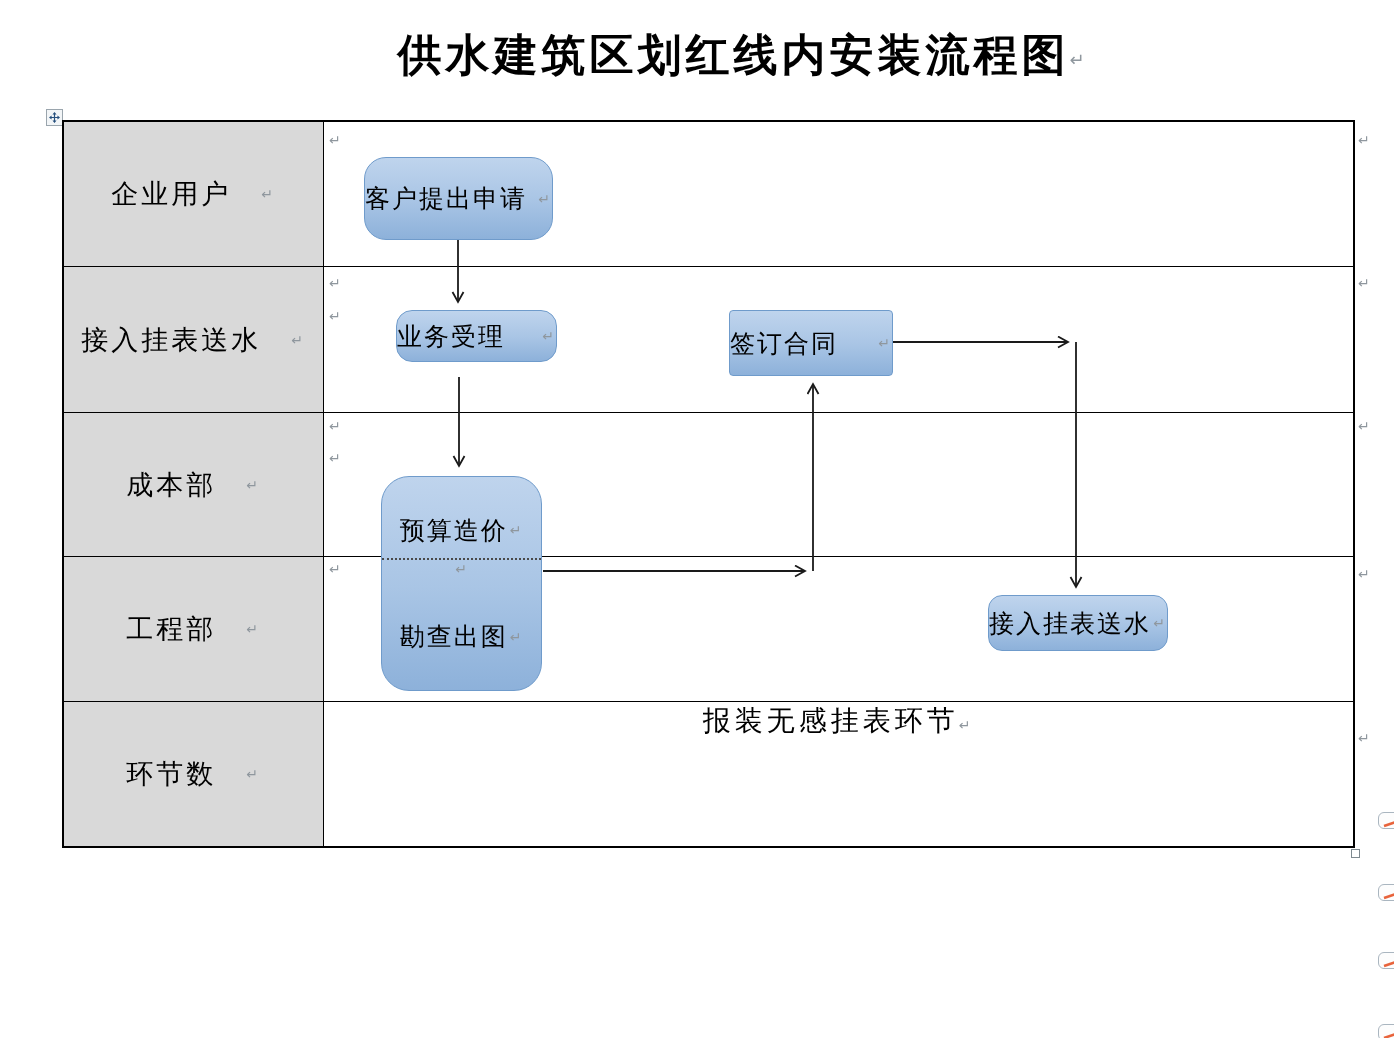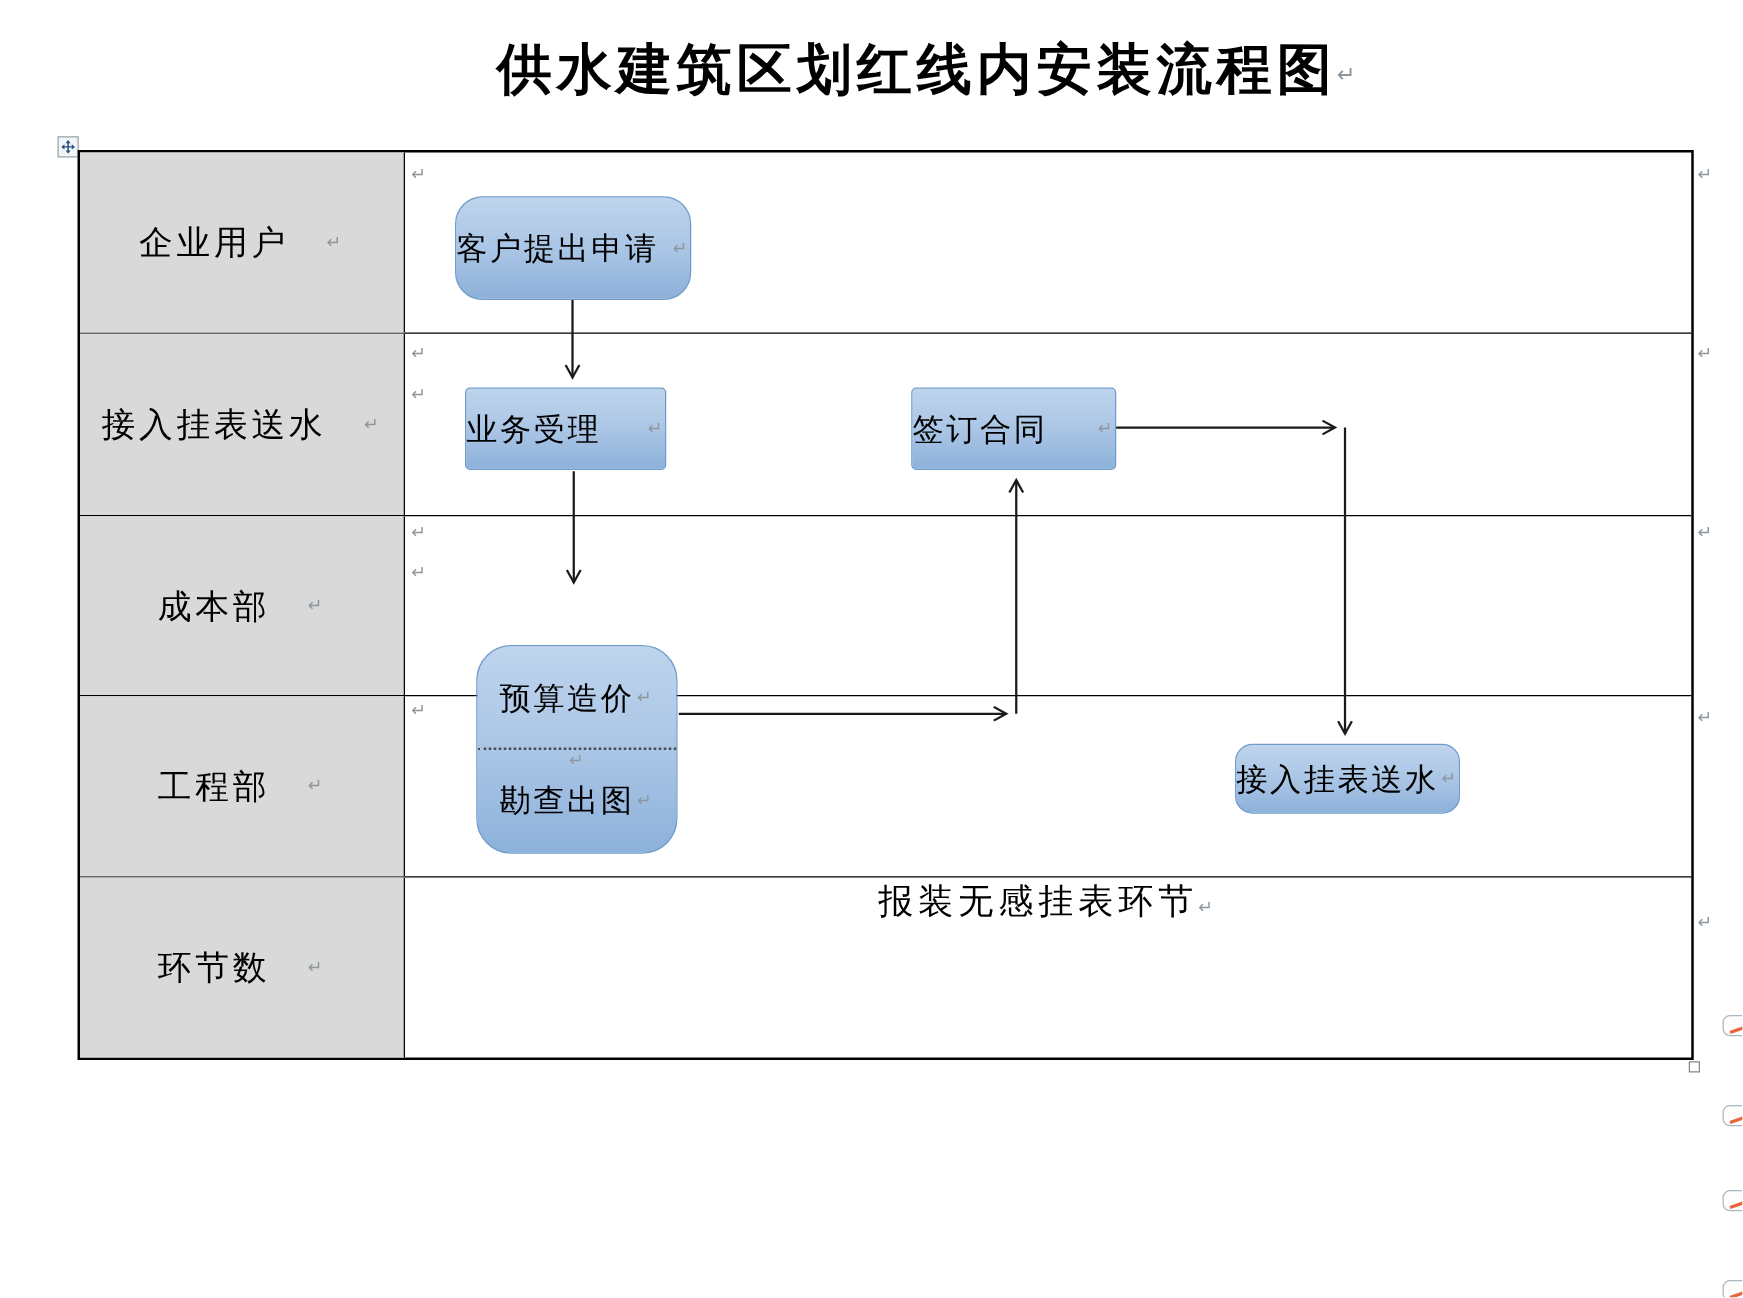--- a/index.html
+++ b/index.html
@@ -35,24 +35,24 @@
 
   
   .node {
     position:absolute; border:1.6px solid #6f9bcb;
     background:linear-gradient(180deg,#bfd4ed 0%,#a9c5e5 52%,#8db1da 100%);
     display:flex; align-items:center; justify-content:space-between;
     font-size:25px; letter-spacing:2px; white-space:nowrap; color:#000;
   }
   .node .pilcrow { font-size:14px; margin-left:2px; }
   #node-apply    { left:364px; top:157px; width:189px; height:83px;  border-radius:22px; }
-  #node-accept   { left:372px; top:310px; width:161px; height:66px;  border-radius:4px; }
+  #node-accept   { left:396px; top:310px; width:161px; height:52px;  border-radius:16px; }
   #node-contract { left:729px; top:310px; width:164px; height:66px;  border-radius:4px; }
-  #node-combined { left:381px; top:476px; width:161px; height:167px; border-radius:28px;
-                   flex-direction:column; justify-content:flex-start;margin-top:40px; }
+  #node-combined { left:381px; top:476px; width:161px; height:215px; border-radius:28px;
+                   flex-direction:column; justify-content:flex-start; }
   #node-meter    { left:988px; top:595px; width:180px; height:56px;  border-radius:14px; }
   .half { height:50%; width:100%; display:flex; align-items:center; justify-content:center; }
   .divider-dotted {
     position:absolute; left:0; top:81px; width:100%; height:0;
     border-top:2px dotted #4a4a4a;
   }
   .divider-pilcrow { position:absolute; top:84px; left:50%; transform:translateX(-60%); font-size:13px; }
 
   
   .arrows { position:absolute; left:0; top:0; width:1394px; height:1038px; pointer-events:none; }

